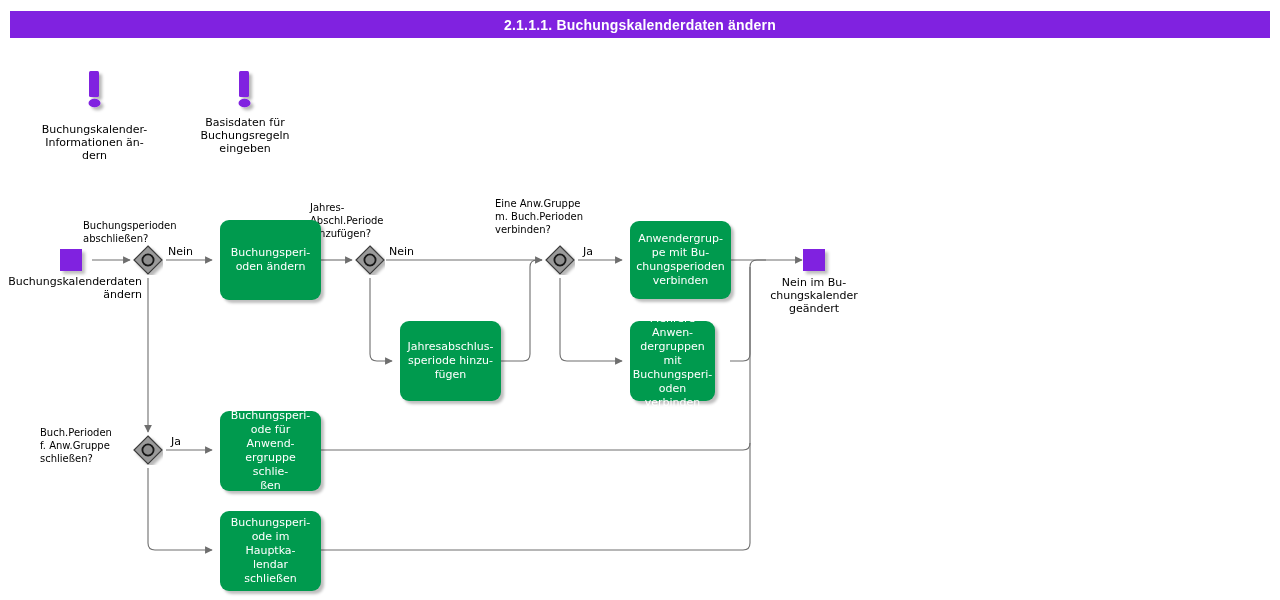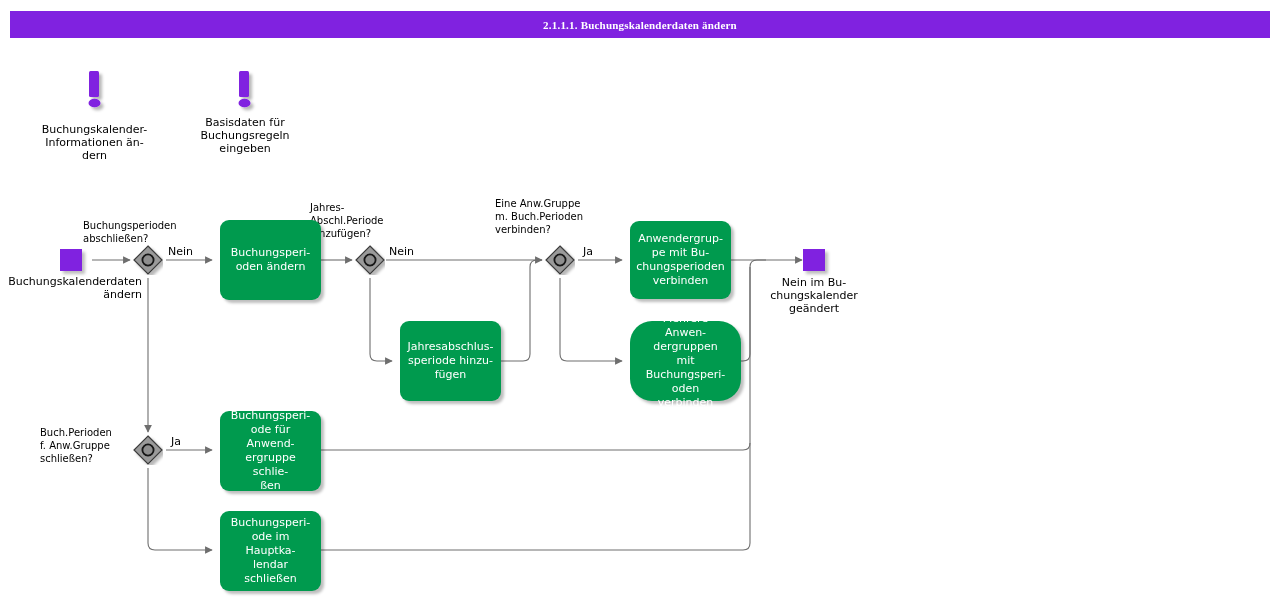--- a/index.html
+++ b/index.html
@@ -29,23 +29,23 @@
     top: 11px;
     width: 1260px;
     height: 27px;
     background: #8022e0;
     display: flex;
     align-items: center;
     justify-content: center;
   }
   .title-bar .title-text {
     color: #ffffff;
-    font-size: 11px;
+    font-size: 14px;
     font-weight: bold;
-    font-family: Liberation Serif, serif;
+    font-family: Liberation Sans, sans-serif;
     letter-spacing: 0.2px;
   }
 
   
   .fn-box {
     position: absolute;
     background: #009a4e;
     border-radius: 9px;
     box-shadow: 3px 3px 3px rgba(0,0,0,0.26);
     display: flex;
@@ -263,21 +263,21 @@
 fügen</span>
 </div>
 
 <div class="fn-box" style="left:630px; top:221px; width:101px; height:78px;">
   <span class="fn-label">Anwendergrup-
 pe mit Bu-
 chungsperioden
 verbinden</span>
 </div>
 
-<div class="fn-box" style="left:630px; top:321px; width:111px; height:80px;border-radius:22px;">
+<div class="fn-box" style="left:630px; top:321px; width:85px; height:80px;">
   <span class="fn-label">Mehrere Anwen-
 dergruppen mit
 Buchungsperi-
 oden verbinden</span>
 </div>
 
 <div class="fn-box" style="left:220px; top:411px; width:101px; height:80px;">
   <span class="fn-label">Buchungsperi-
 ode für Anwend-
 ergruppe schlie-

